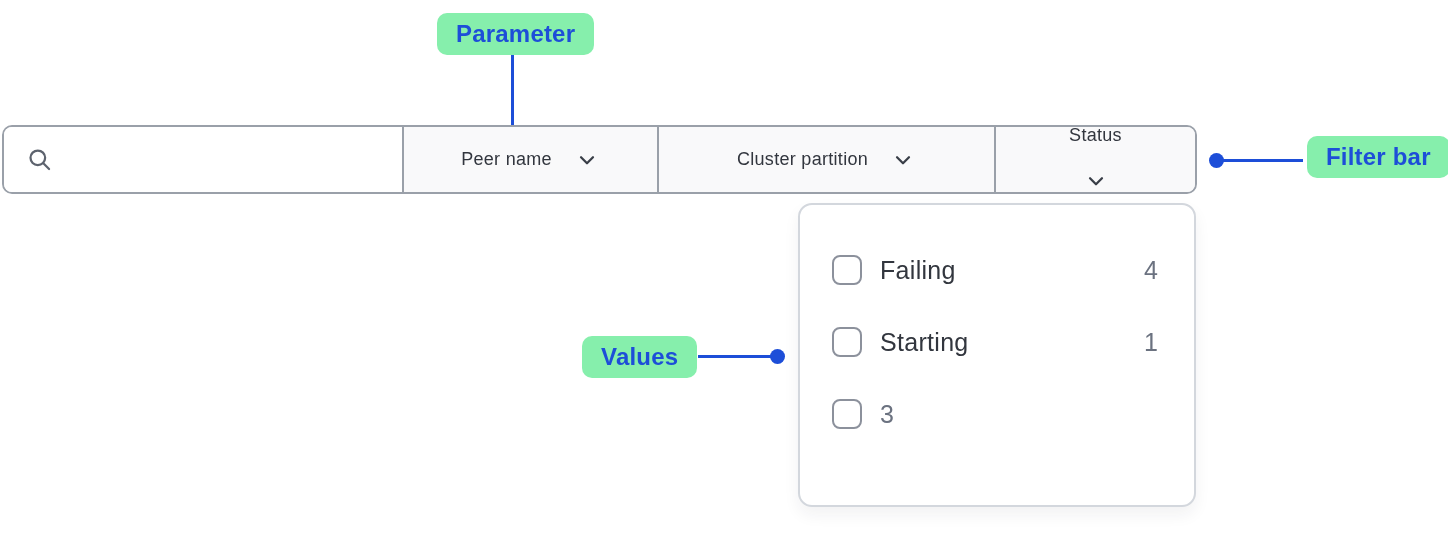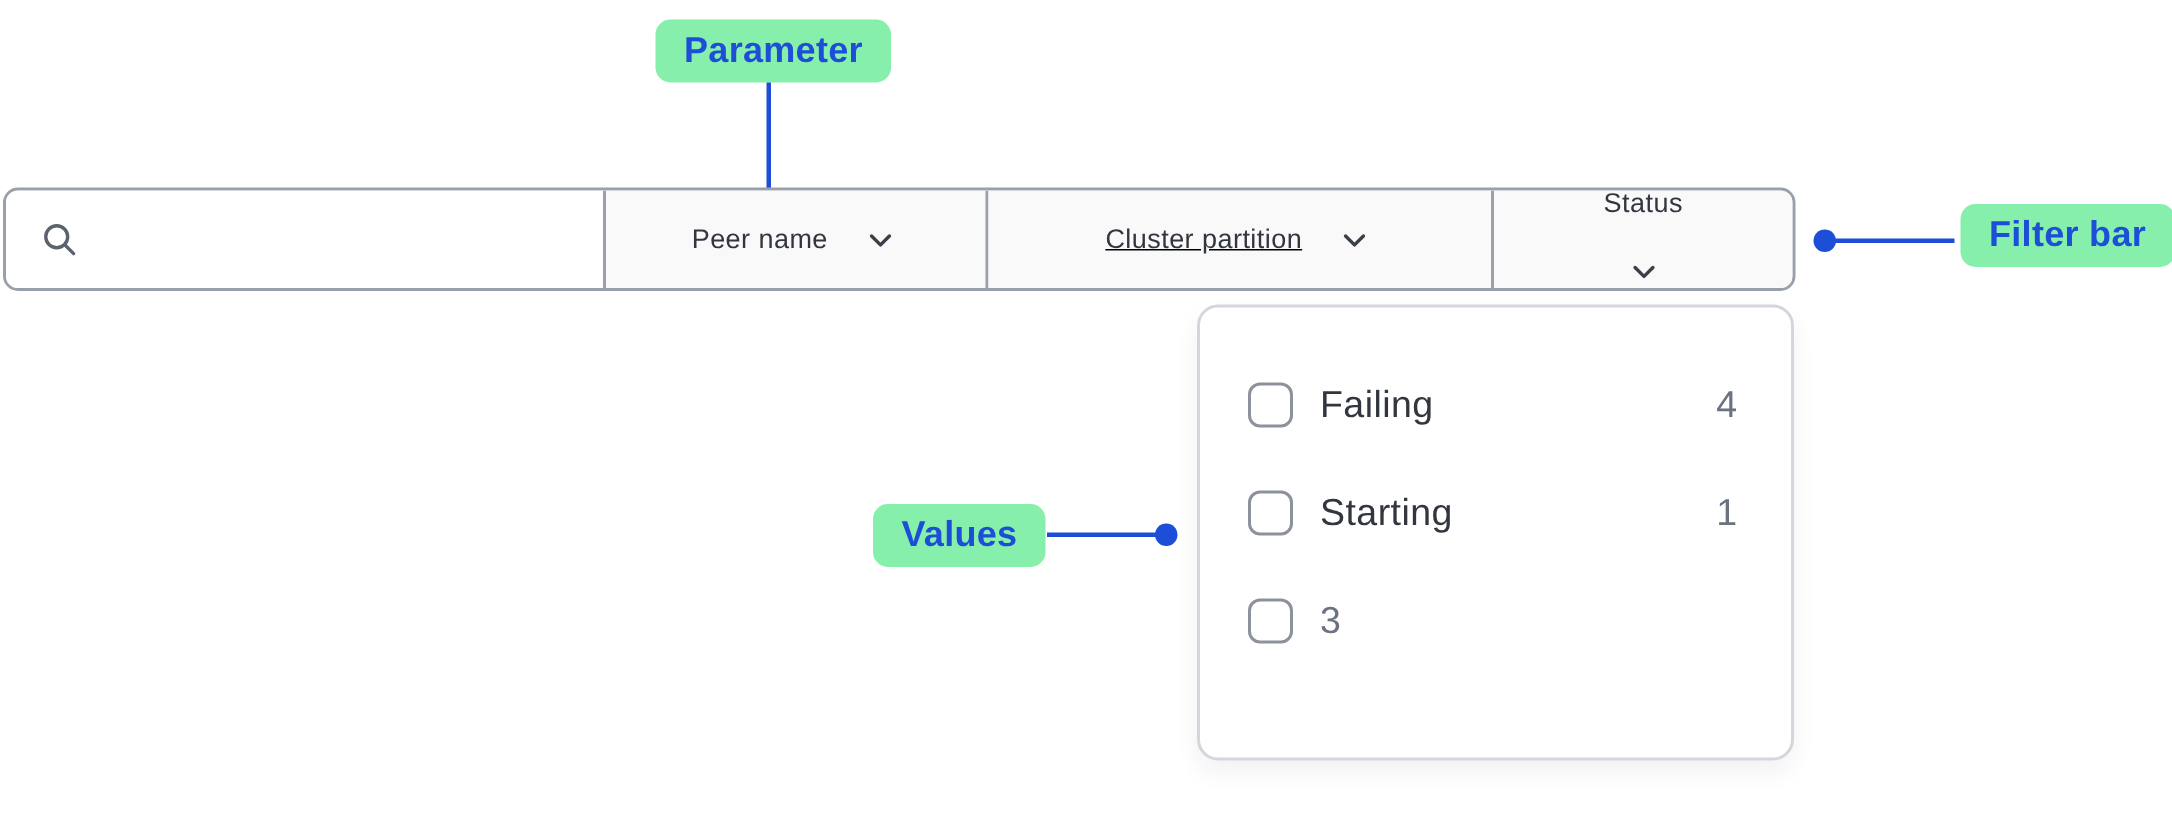--- a/index.html
+++ b/index.html
@@ -65,21 +65,21 @@
     gap: 22px;
     background: #f9f9fa;
     border-right: 2px solid #9aa0a9;
     cursor: pointer;
   }
   .fb-dd:last-child { border-right: none; flex-direction: column; }
   .fb-dd .dd-label {
     font-size: 18px; color: #32363e; letter-spacing: 0.3px;
   }
   .dd-peer    { width: 255px; flex: 0 0 255px; }
-  .dd-cluster { width: 337px; flex: 0 0 337px; text-decoration: underline; }
+  .dd-cluster { width: 337px; flex: 0 0 337px; }
   .dd-status  { flex: 1 1 auto; }
   .icon svg { display: block; }
 
   
   .panel {
     position: absolute;
     left: 798px; top: 203px;
     width: 398px; height: 304px;
     background: #ffffff;
     border: 2px solid #d3d7dd;

